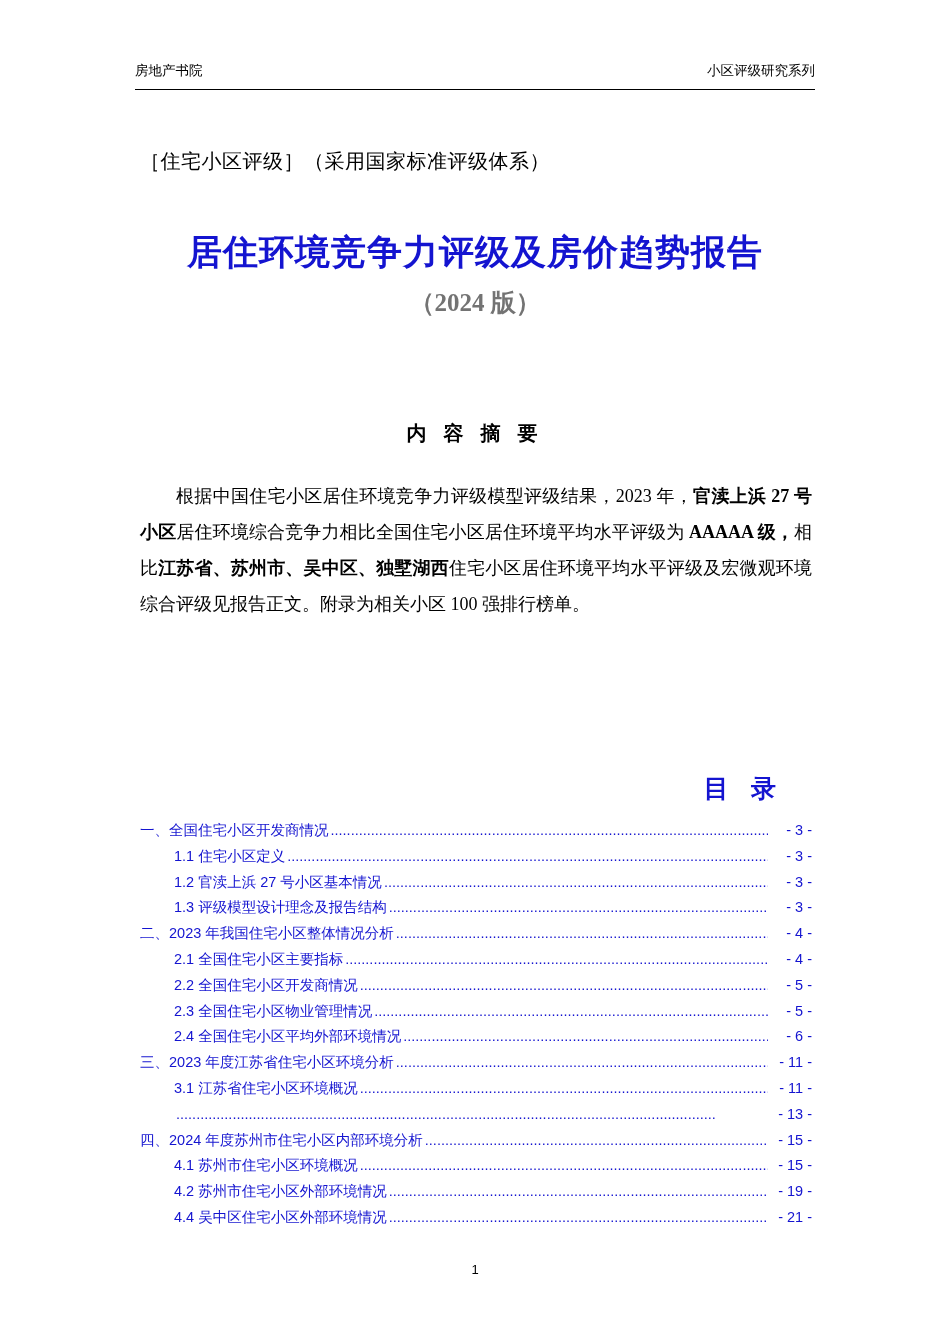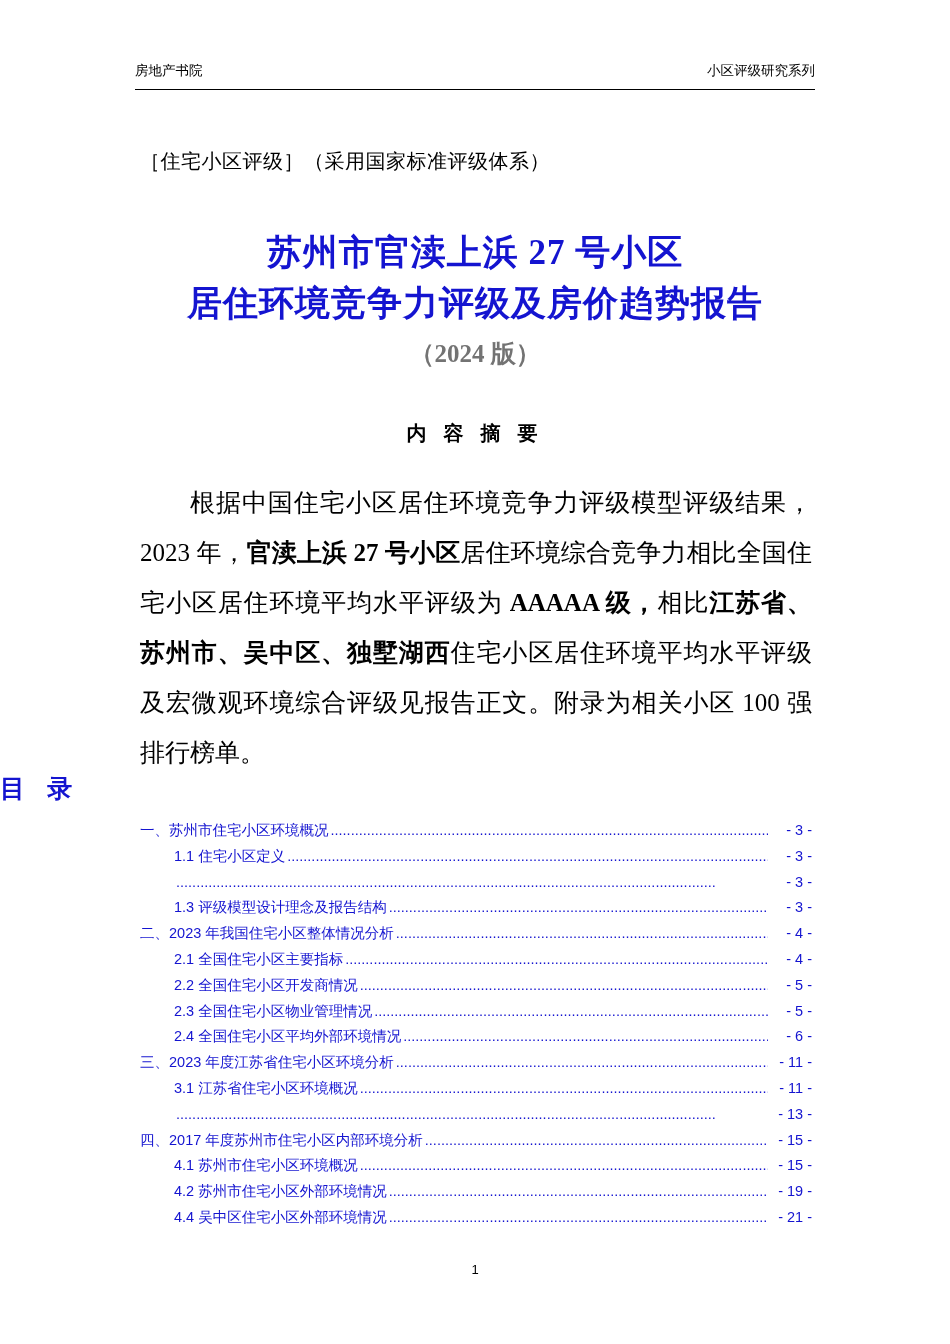--- a/index.html
+++ b/index.html
@@ -87,37 +87,37 @@
     font-size: 20px;
     font-weight: bold;
     letter-spacing: 6px;
     font-family: "Liberation Serif", "DejaVu Serif", serif;
   }
   .abstract-body {
     position: absolute;
     top: 478px;
     left: 140px;
     width: 672px;
-    font-size: 25px;
+    font-size: 18px;
     line-height: 2.0;
     text-align: justify;
     text-justify: inter-ideograph;
     text-indent: 2em;
     font-family: "Liberation Serif", "DejaVu Serif", serif;
   }
   .abstract-body b {
     font-weight: bold;
   }
   
   .toc-heading {
     position: absolute;
     top: 772px;
     left: 0;
     width: 784px;
-    text-align: left;
+    text-align: right;
     font-size: 25px;
     font-weight: bold;
     letter-spacing: 8px;
     color: #1414d0;
     font-family: "Liberation Serif", "DejaVu Serif", serif;
   }
   .toc {
     position: absolute;
     top: 818px;
     left: 140px;
@@ -178,41 +178,41 @@
 
   <div class="header">
     <span>房地产书院</span>
     <span>小区评级研究系列</span>
   </div>
   <div class="header-rule"></div>
 
   <div class="bracket-line">［住宅小区评级］（采用国家标准评级体系）</div>
 
   <div class="title-block">
-    <div class="title-line1">苏州市官渎上浜 27 号小区</div>
     <div class="title-line2">居住环境竞争力评级及房价趋势报告</div>
     <div class="title-version">（2024 版）</div>
   </div>
 
   <div class="abstract-heading">内 容 摘 要</div>
   <div class="abstract-body"><span>根据中国住宅小区居住环境竞争力评级模型评级结果，2023 年，</span><b>官渎上浜 27 号小区</b><span>居住环境综合竞争力相比全国住宅小区居住环境平均水平评级为</span><b> AAAAA 级，</b><span>相比</span><b>江苏省、苏州市、吴中区、独墅湖西</b><span>住宅小区居住环境平均水平评级及宏微观环境综合评级见报告正文。附录为相关小区 100 强排行榜单。</span></div>
 
   <div class="toc-heading">目 录</div>
   <div class="toc">
       <div class="toc-row level1">
-        <span class="toc-label">一、苏州市住宅小区环境概况</span>
+        <span class="toc-label">一、全国住宅小区开发商情况</span>
         <span class="toc-dots"></span>
         <span class="toc-page">- 3 -</span>
       </div>
       <div class="toc-row level2">
         <span class="toc-label">1.1 住宅小区定义</span>
         <span class="toc-dots"></span>
         <span class="toc-page">- 3 -</span>
       </div>
       <div class="toc-row level2">
+        <span class="toc-label">1.2 官渎上浜 27 号小区基本情况</span>
         <span class="toc-dots"></span>
         <span class="toc-page">- 3 -</span>
       </div>
       <div class="toc-row level2">
         <span class="toc-label">1.3 评级模型设计理念及报告结构</span>
         <span class="toc-dots"></span>
         <span class="toc-page">- 3 -</span>
       </div>
       <div class="toc-row level1">
         <span class="toc-label">二、2023 年我国住宅小区整体情况分析</span>
@@ -247,21 +247,21 @@
       <div class="toc-row level2">
         <span class="toc-label">3.1 江苏省住宅小区环境概况</span>
         <span class="toc-dots"></span>
         <span class="toc-page">- 11 -</span>
       </div>
       <div class="toc-row level2">
         <span class="toc-dots"></span>
         <span class="toc-page">- 13 -</span>
       </div>
       <div class="toc-row level1">
-        <span class="toc-label">四、2017 年度苏州市住宅小区内部环境分析</span>
+        <span class="toc-label">四、2024 年度苏州市住宅小区内部环境分析</span>
         <span class="toc-dots"></span>
         <span class="toc-page">- 15 -</span>
       </div>
       <div class="toc-row level2">
         <span class="toc-label">4.1 苏州市住宅小区环境概况</span>
         <span class="toc-dots"></span>
         <span class="toc-page">- 15 -</span>
       </div>
       <div class="toc-row level2">
         <span class="toc-label">4.2 苏州市住宅小区外部环境情况</span>

